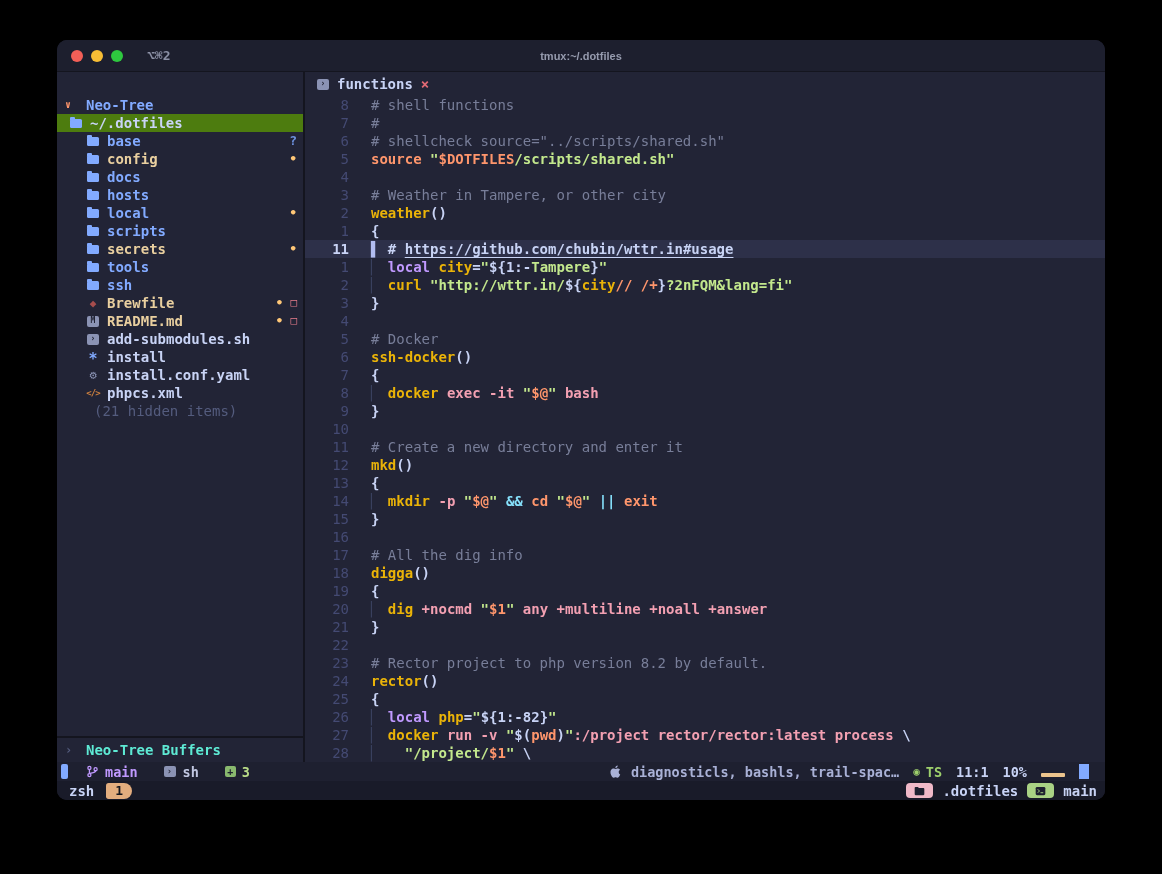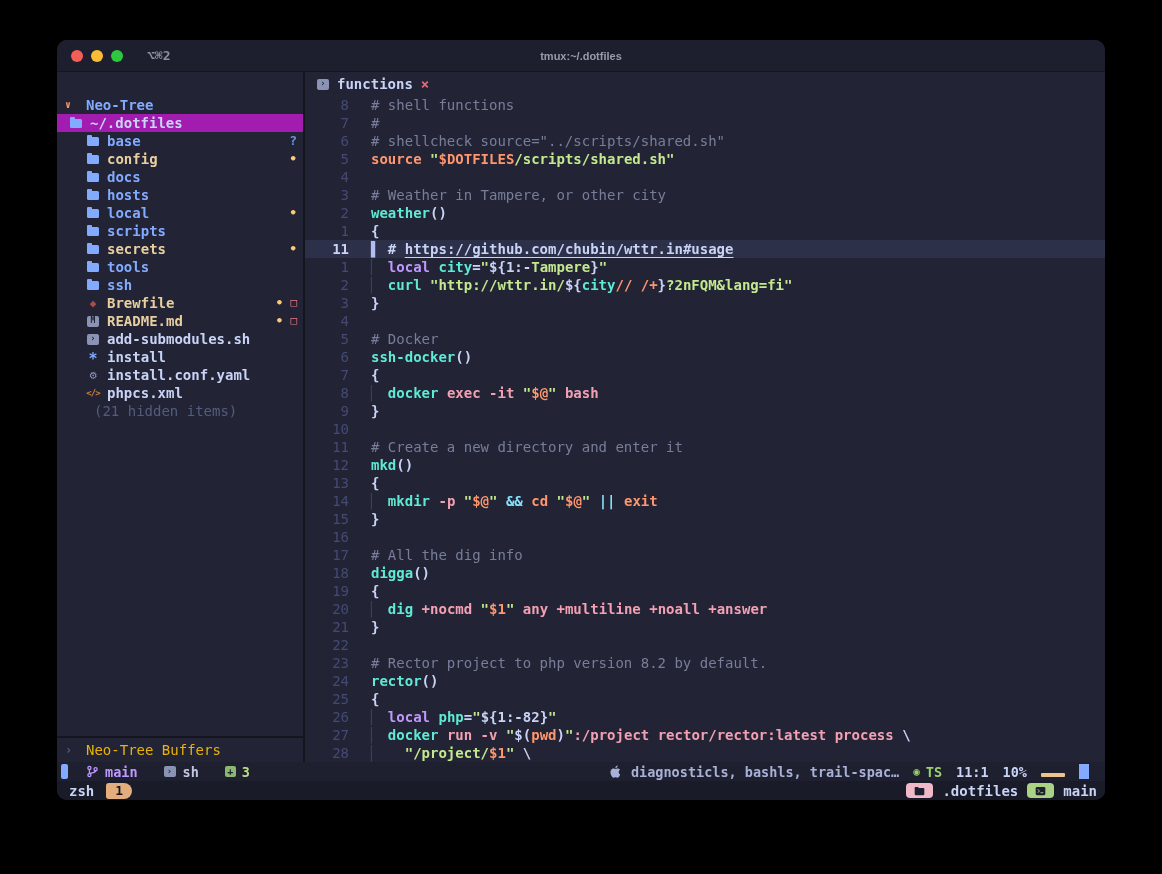--- a/index.html
+++ b/index.html
@@ -18,35 +18,35 @@
     font-family:"Liberation Sans",sans-serif;font-size:11px;font-weight:700}
   
   .main{flex:1;display:flex;min-height:0}
   .vsep{width:2px;background:#14151f;flex:none}
   
   .sidebar{width:246px;flex:none;display:flex;flex-direction:column;padding-top:24px;font-size:14px}
   .nt-row{display:flex;align-items:center;height:18px;line-height:18px;flex:none;white-space:pre}
   .nt-title{padding-left:8px;gap:0}
   .nt-title .chev{color:#ff966c;font-size:10px;width:21px;font-weight:700}
   .nt-title .ttl{color:#82aaff;font-weight:700}
-  .nt-root{background:#a21caf;padding-left:13px}
+  .nt-root{background:#4d7c0f;padding-left:13px}
   .nt-root .rname{color:#c9d4f6;font-weight:700;margin-left:8px}
   .nt-item{padding-left:29px;padding-right:6px}
   .nt-icon{width:14px;flex:none;display:flex;justify-content:center;align-items:center;height:18px;margin-right:7px}
   .nt-name{font-weight:700}
   .c-blue{color:#82aaff}.c-yellow{color:#e9cf9f}.c-fg{color:#c8d3f5}
   .nt-badges{margin-left:auto;display:flex;gap:7px}
   .nt-badge{font-weight:700;font-size:13px}
   .bc-yellow{color:#ffc777}.bc-blue{color:#6d91de}.bc-pink{color:#e87d8d;font-size:11px}
   .nt-hidden{padding-left:37px;color:#545c7e;height:18px;line-height:18px}
   .nt-spacer{flex:1}
   .nt-sep{border-top:2px solid #14151f}
   .nt-buffers{height:24px;display:flex;align-items:center;padding-left:8px}
   .nt-buffers .chev{color:#545c7e;font-size:12px;width:21px;font-weight:700}
-  .nt-buffers .ttl{color:#eab308;font-weight:400}
+  .nt-buffers .ttl{color:#5eead4;font-weight:700}
   
   .i-folder{width:12px;height:9px;position:relative;display:inline-block;background:#82aaff;border-radius:1.5px;margin-top:1px}
   .i-folder::before{content:"";position:absolute;top:-2px;left:0;width:5px;height:3px;background:inherit;border-radius:1px 1px 0 0}
   .ic-box{display:inline-flex;width:12px;height:11px;background:#8b93b4;color:#1e2030;border-radius:2px;
     font-size:8px;font-weight:700;align-items:center;justify-content:center;line-height:1}
   .fi-brew{color:#a64d4d;font-size:11px;line-height:1}
   .fi-star{color:#82aaff;font-size:15px;font-weight:700;line-height:10px;margin-top:4px}
   .fi-gear{color:#8b93b4;font-size:12px;line-height:1}
   .fi-xml{color:#d0823f;font-size:9px;font-weight:700;letter-spacing:-1px}
   
@@ -57,21 +57,21 @@
   .tab-close{color:#e26a75;font-weight:700}
   .code{flex:1;overflow:hidden}
   .crow{display:flex;height:18px;line-height:18px;font-size:14px;white-space:pre}
   .crow.cur{background:#2d3049}
   .fold{width:14px;flex:none;text-align:center;color:#545c7e;font-size:10px}
   .lnum{width:30px;flex:none;text-align:right;color:#444a73}
   .crow.cur .lnum{color:#c8d3f5;font-weight:700}
   .ltext{margin-left:22px}
   .seg-comment{color:#787e99}
   .seg-fg{color:#c8d3f5;font-weight:700}
-  .seg-blue{color:#5eead4;font-weight:700}
+  .seg-blue{color:#eab308;font-weight:700}
   .seg-green{color:#c3e88d;font-weight:700}
   .seg-orange{color:#ff966c;font-weight:700}
   .seg-purple{color:#c099ff;font-weight:700}
   .seg-cyan{color:#86e1fc;font-weight:700}
   .seg-pink{color:#f3a0b2;font-weight:700}
   .seg-url{color:#c8d3f5;font-weight:700;text-decoration:underline;text-underline-offset:3px}
   .seg-guide{color:#3b4261}
   .seg-cursor{color:#b2bdf1}
   
   .statusline{height:19px;flex:none;background:#1e2030;display:flex;align-items:center;font-size:13.5px;gap:0}

